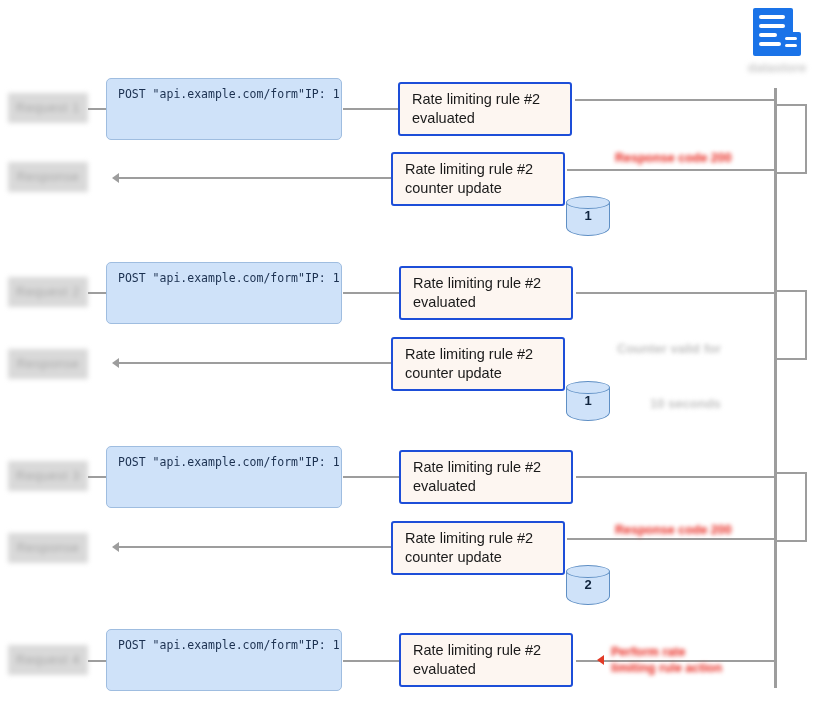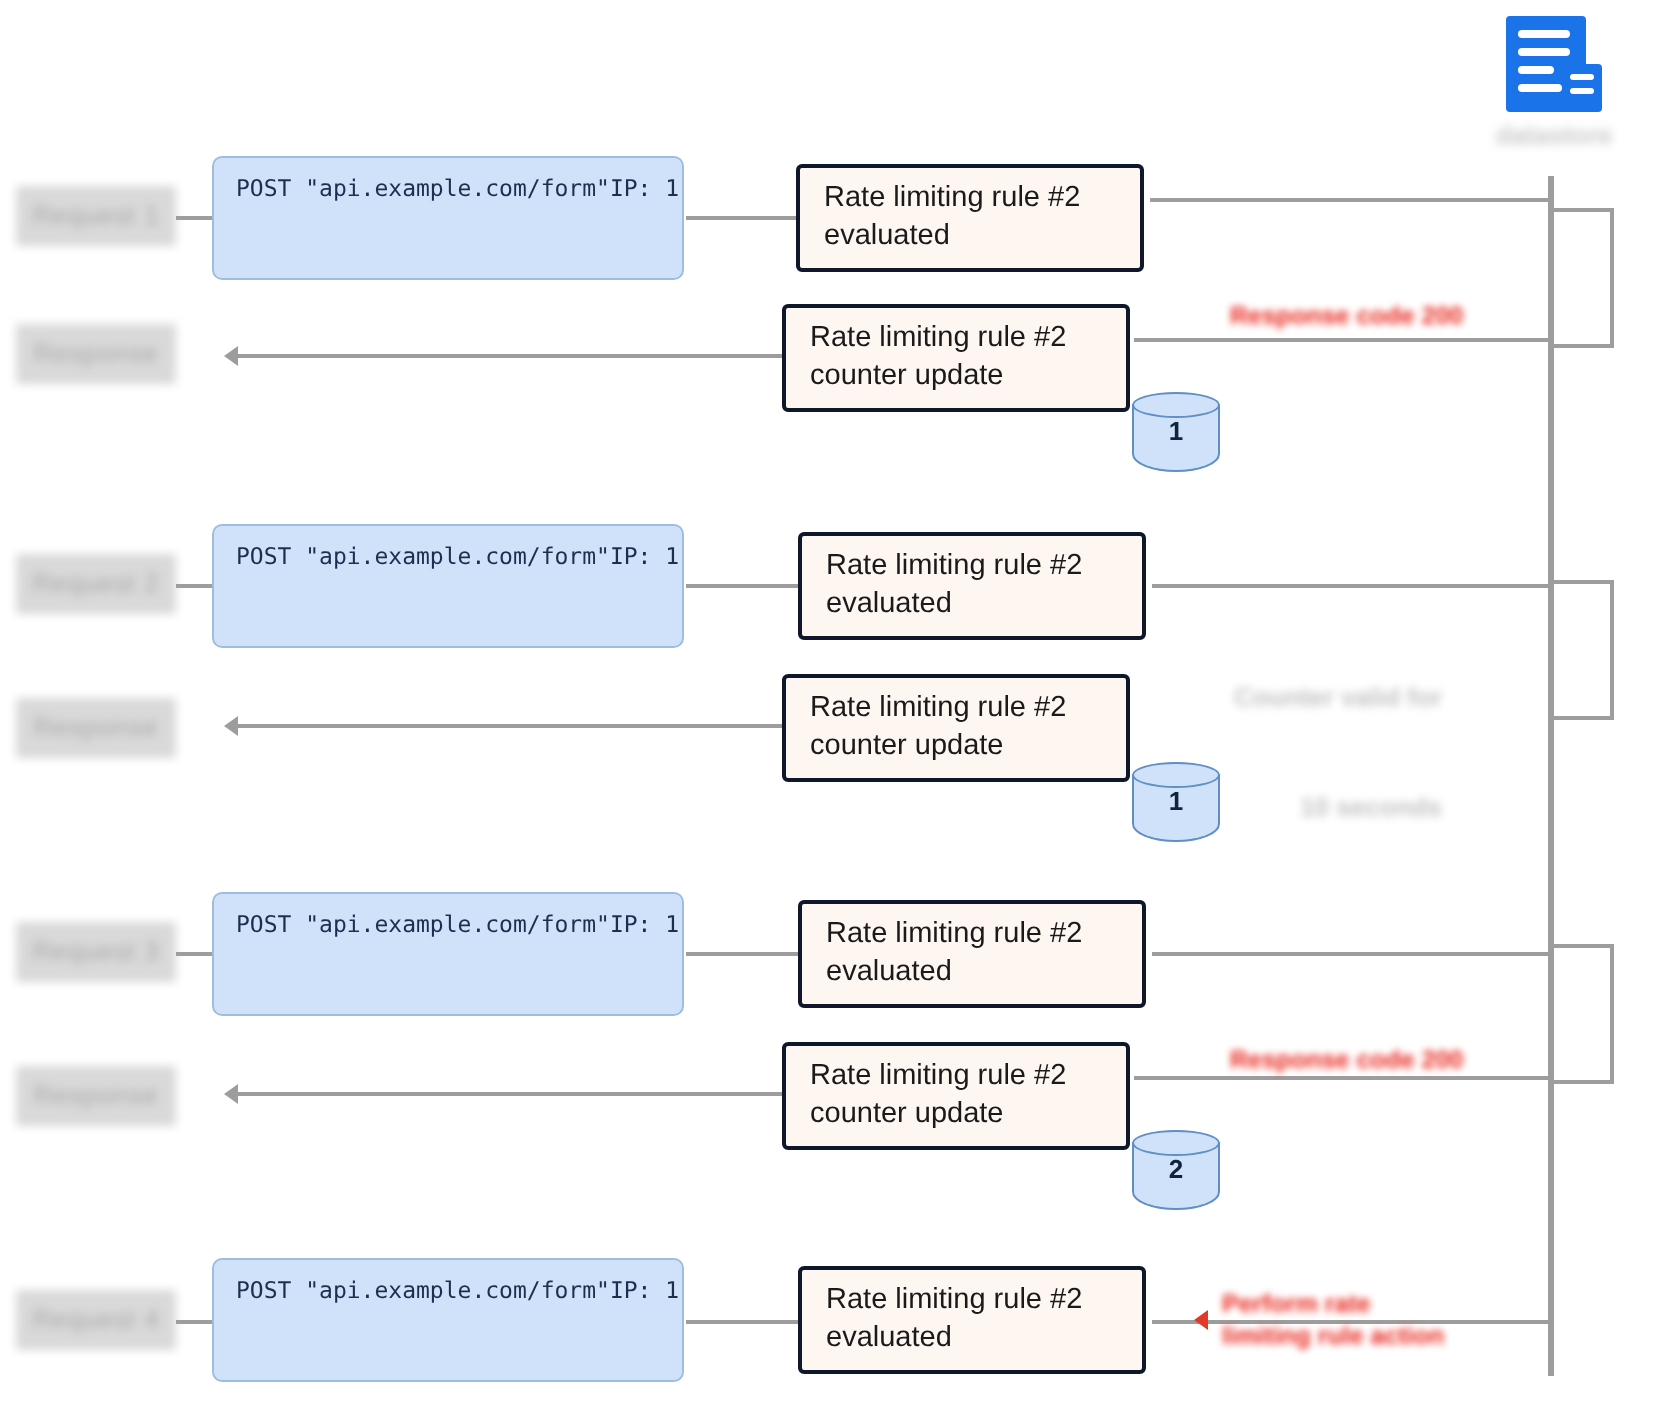--- a/index.html
+++ b/index.html
@@ -50,21 +50,21 @@
     color: #1b3050;
     white-space: pre;
     overflow: hidden;
   }
 
   
   .rule-box {
     width: 174px;
     height: 54px;
     background: #fdf6f1;
-    border: 2px solid #0f172a;
+    border: 2px solid #1d4ed8;
     border-radius: 3px;
     display: flex;
     align-items: center;
     padding-left: 12px;
     font-size: 14.5px;
     line-height: 19px;
     color: #1a1a1a;
   }
   .rule-box span { display: block; }
 

